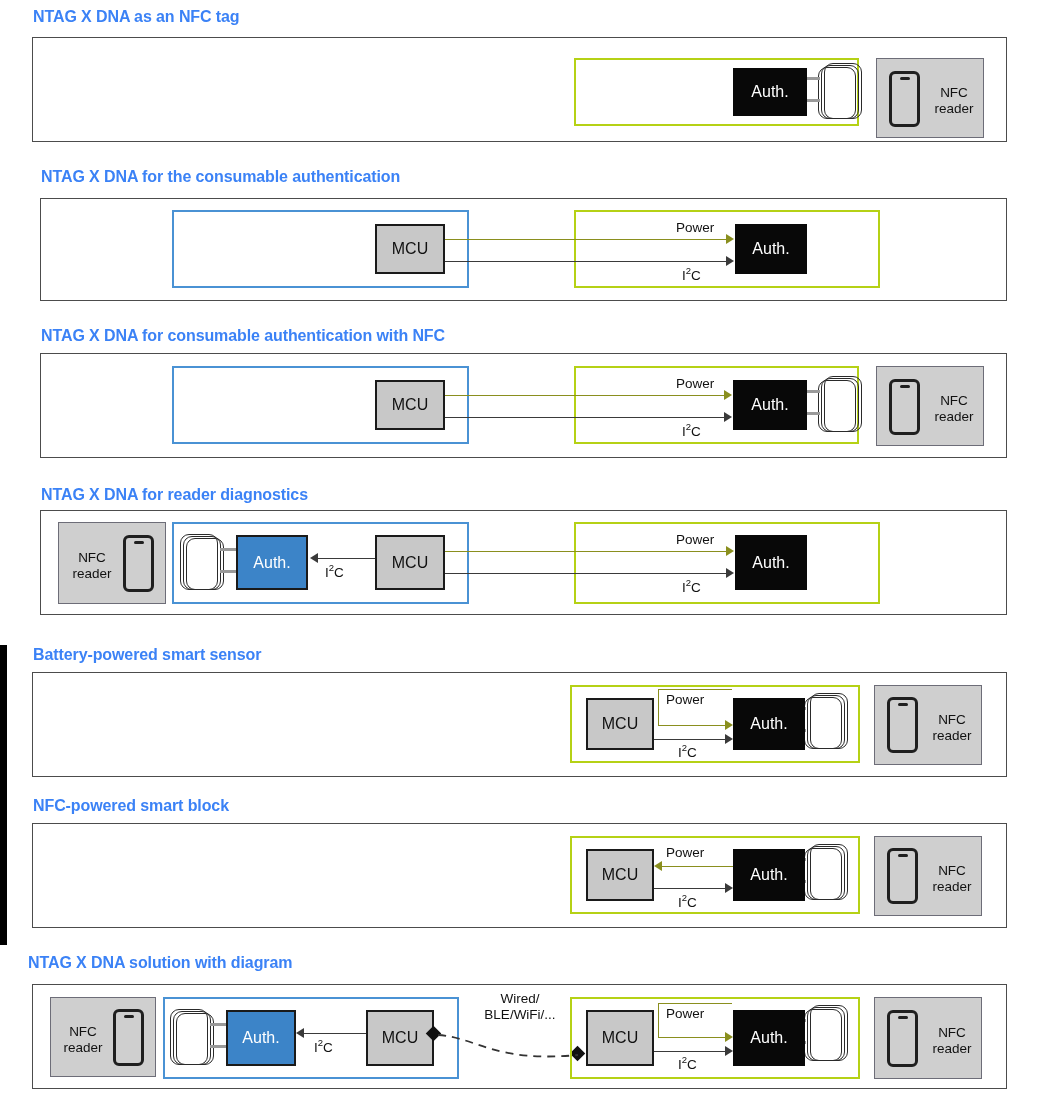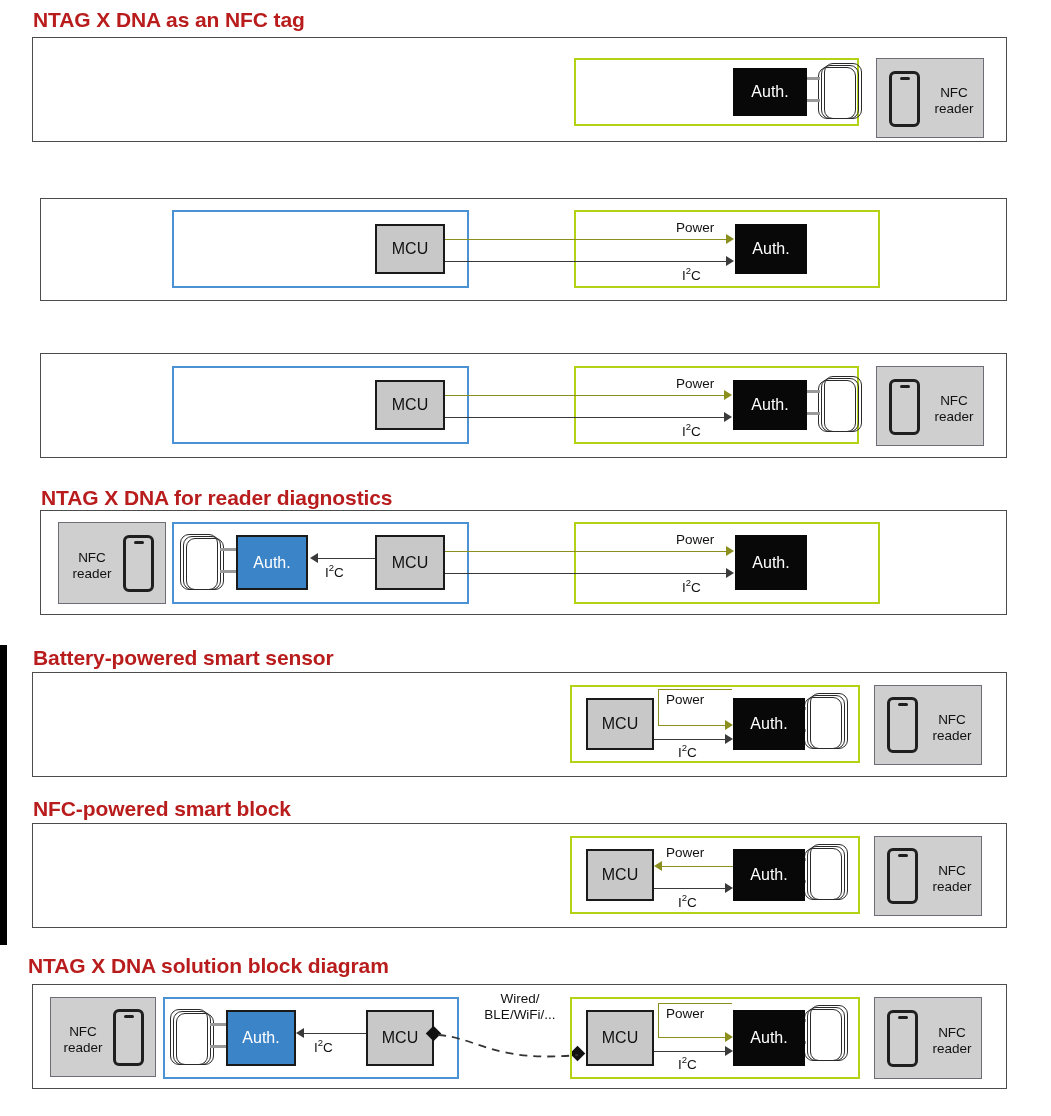--- a/index.html
+++ b/index.html
@@ -13,23 +13,23 @@
 
   
   .left-bar {
     position: absolute; left: 0; width: 7px;
     background: #000000;
   }
 
   .section { position: absolute; }
   .sec-title {
     position: absolute;
-    font-size: 21px;
+    font-size: 16px;
     font-weight: bold;
-    color: #b91c1c;
+    color: #3b82f6;
     letter-spacing: -0.1px;
     white-space: nowrap;
   }
   .panel {
     position: absolute;
     background: #ffffff;
     border: 1.6px solid #4c4c4c;
   }
 
   
@@ -140,20 +140,21 @@
     <div class="reader" style="left:876px;top:58px;width:108px;height:80px;">
       <div class="phone" style="left:12px;top:12px;width:31px;height:56px;">
         <span class="speaker"></span>
       </div>
       <div class="rtxt" style="position:absolute;left:52px;top:26px;width:50px;">NFC
 reader</div>
     </div>
   </div>
 
   <div class="section" style="left:0;top:160px;width:1051px;height:160px;">
+    <div class="sec-title" style="left:41px;top:8px;">NTAG X DNA for the consumable authentication</div>
 
     <div class="panel" style="left:40px;top:38px;width:967px;height:103px;"></div>
 
     <div class="grp blue" style="left:172px;top:50px;width:297px;height:78px;"></div>
     <div class="grp green" style="left:574px;top:50px;width:306px;height:78px;"></div>
 
     <div class="blk mcu" style="left:375px;top:64px;width:70px;height:50px;">
       <span>MCU</span>
     </div>
     <div class="blk auth-black" style="left:735px;top:64px;width:72px;height:50px;">
@@ -165,20 +166,21 @@
     <div class="lbl" style="left:676px;top:60px;">Power</div>
 
     <div class="ln h" style="left:445px;top:101px;width:282px;"></div>
     <div class="arrow r" style="left:726px;top:96px;"></div>
     <div class="lbl" style="left:682px;top:105px;">
       <span>I</span><sup>2</sup><span>C</span>
     </div>
   </div>
 
   <div class="section" style="left:0;top:318px;width:1051px;height:160px;">
+    <div class="sec-title" style="left:41px;top:9px;">NTAG X DNA for consumable authentication with NFC</div>
 
     <div class="panel" style="left:40px;top:35px;width:967px;height:105px;"></div>
 
     <div class="grp blue" style="left:172px;top:48px;width:297px;height:78px;"></div>
     <div class="grp green" style="left:574px;top:48px;width:285px;height:78px;"></div>
 
     <div class="blk mcu" style="left:375px;top:62px;width:70px;height:50px;">
       <span>MCU</span>
     </div>
 
@@ -347,21 +349,21 @@
     <div class="reader" style="left:874px;top:44px;width:108px;height:80px;">
       <div class="phone" style="left:12px;top:11px;width:31px;height:56px;">
         <span class="speaker"></span>
       </div>
       <div class="rtxt" style="position:absolute;left:52px;top:26px;width:50px;">NFC
 reader</div>
     </div>
   </div>
 
   <div class="section" style="left:0;top:947px;width:1051px;height:169px;">
-    <div class="sec-title" style="left:28px;top:7px;">NTAG X DNA solution block diagram</div>
+    <div class="sec-title" style="left:28px;top:7px;">NTAG X DNA solution with diagram</div>
 
     <div class="panel" style="left:32px;top:37px;width:975px;height:105px;"></div>
 
     <div class="reader" style="left:50px;top:50px;width:106px;height:80px;">
       <div class="rtxt" style="position:absolute;left:7px;top:26px;width:50px;">NFC
 reader</div>
       <div class="phone" style="left:62px;top:11px;width:31px;height:57px;">
         <span class="speaker"></span>
       </div>
     </div>

